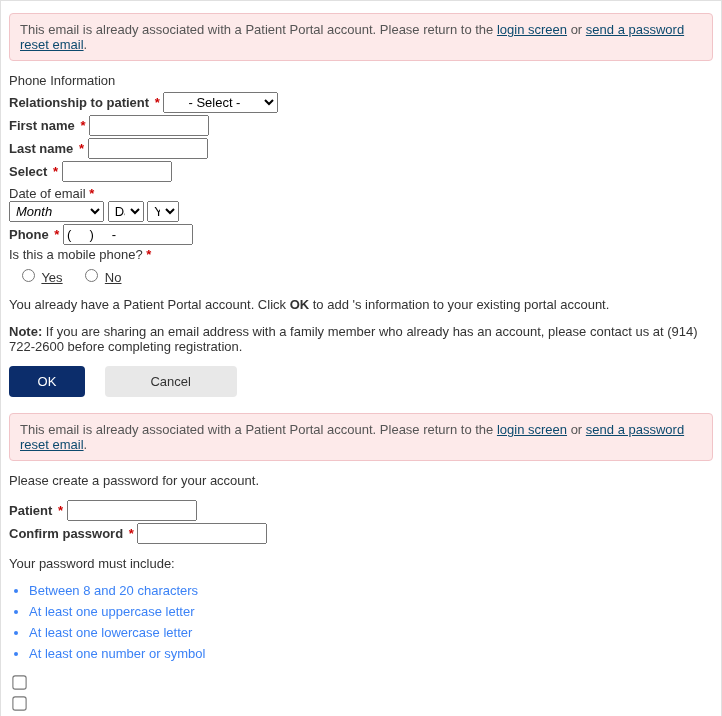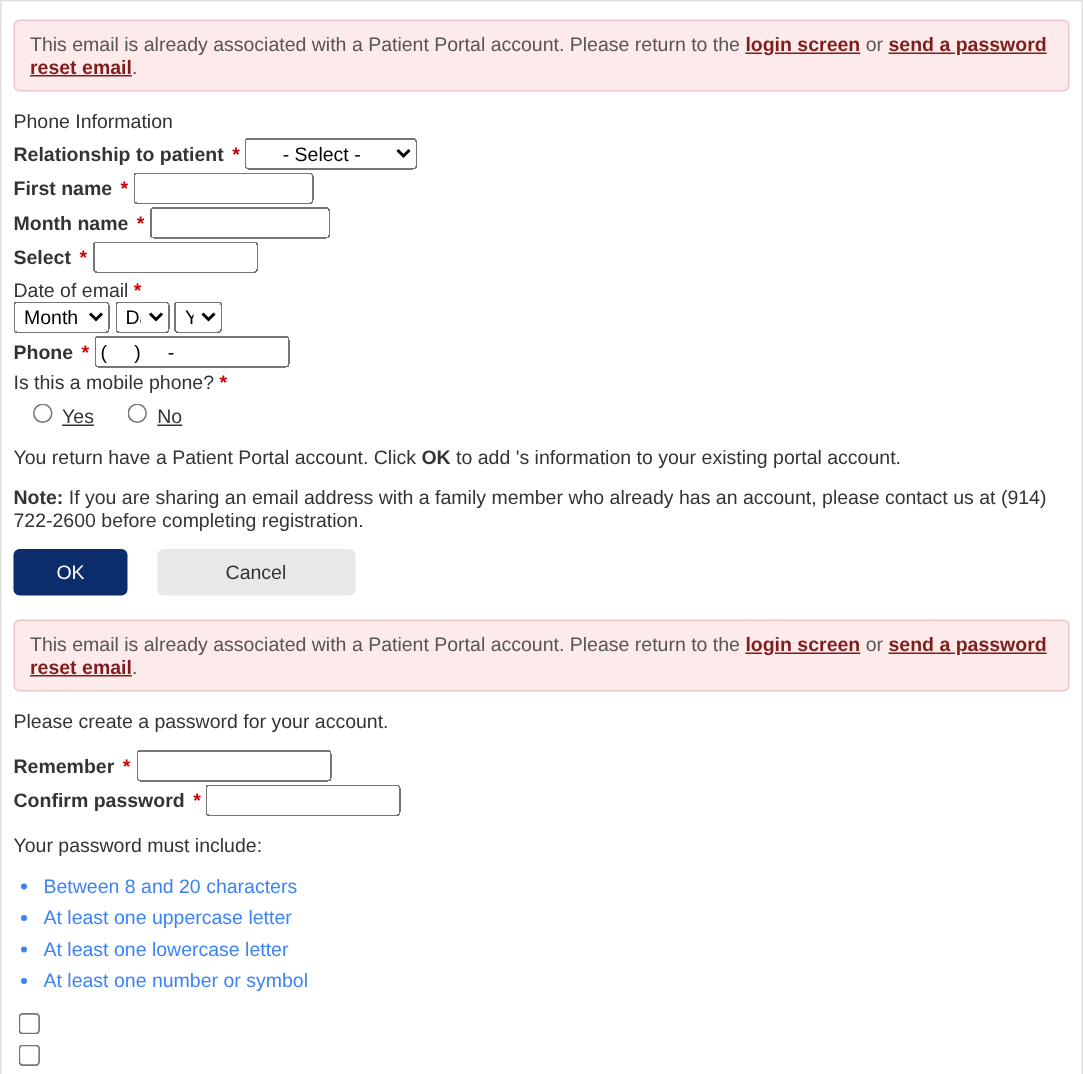--- a/index.html
+++ b/index.html
@@ -18,23 +18,22 @@
     }
     .alert-box {
       background: #fdeaea;
       border: 1px solid #f1c4c8;
       border-radius: 4px;
       padding: 8px 10px;
       margin: 4px 0 12px 0;
       color: #555;
     }
     .alert-box a {
-      color: #7f1d1d;
+      color: #0c4a6e;
       text-decoration: underline;
-      font-weight: bold;
     }
     .section-title {
       margin: 8px 0 4px 0;
       font-weight: normal;
     }
     .field-row {
       margin: 2px 0;
     }
     .field-row label {
       font-weight: bold;
@@ -62,21 +61,22 @@
       width: 130px;
     }
     .input-cpwd {
       width: 130px;
     }
     .select-rel {
       width: 115px;
       padding-left: 20px;
     }
     .select-month {
-      width: 64px;
+      width: 95px;
+      font-style: italic;
     }
     .select-day {
       width: 36px;
     }
     .select-year {
       width: 32px;
     }
     .para {
       margin: 12px 0;
     }
@@ -157,21 +157,21 @@
     </select>
   </div>
 
   <div class="field-row">
     <label>First name</label>
     <span class="req">*</span>
     <input type="text" class="input-md" value="" style="">
   </div>
 
   <div class="field-row">
-    <label>Month name</label>
+    <label>Last name</label>
     <span class="req">*</span>
     <input type="text" class="input-md" value="" style="">
   </div>
 
   <div class="field-row">
     <label>Select</label>
     <span class="req">*</span>
     <input type="text" class="input-email" value="" style="">
   </div>
 
@@ -202,40 +202,40 @@
     <span class="req">*</span>
     <div class="radio-row">
       <input type="radio" name="mobile" id="ryes" style="">
       <label for="ryes">Yes</label>
       <input type="radio" name="mobile" id="rno" style="">
       <label for="rno">No</label>
     </div>
   </div>
 
   <p class="para">
-    <span>You return have a Patient Portal account. Click </span><b>OK</b><span> to add 's information to your existing portal account.</span>
+    <span>You already have a Patient Portal account. Click </span><b>OK</b><span> to add 's information to your existing portal account.</span>
   </p>
 
   <p class="para">
     <b>Note:</b><span> If you are sharing an email address with a family member who already has an account, please contact us at (914) 722-2600 before completing registration.</span>
   </p>
 
   <div class="btn-row">
     <button class="btn btn-primary">OK</button>
     <button class="btn btn-secondary">Cancel</button>
   </div>
 
   <div class="alert-box">
     <span>This email is already associated with a Patient Portal account. Please return to the </span><a href="#">login screen</a><span> or </span><a href="#">send a password reset email</a><span>.</span>
   </div>
 
   <p class="para">Please create a password for your account.</p>
 
   <div class="field-row">
-    <label>Remember</label>
+    <label>Patient</label>
     <span class="req">*</span>
     <input type="password" class="input-pwd" style="">
   </div>
 
   <div class="field-row">
     <label>Confirm password</label>
     <span class="req">*</span>
     <input type="password" class="input-cpwd" style="">
   </div>
 

